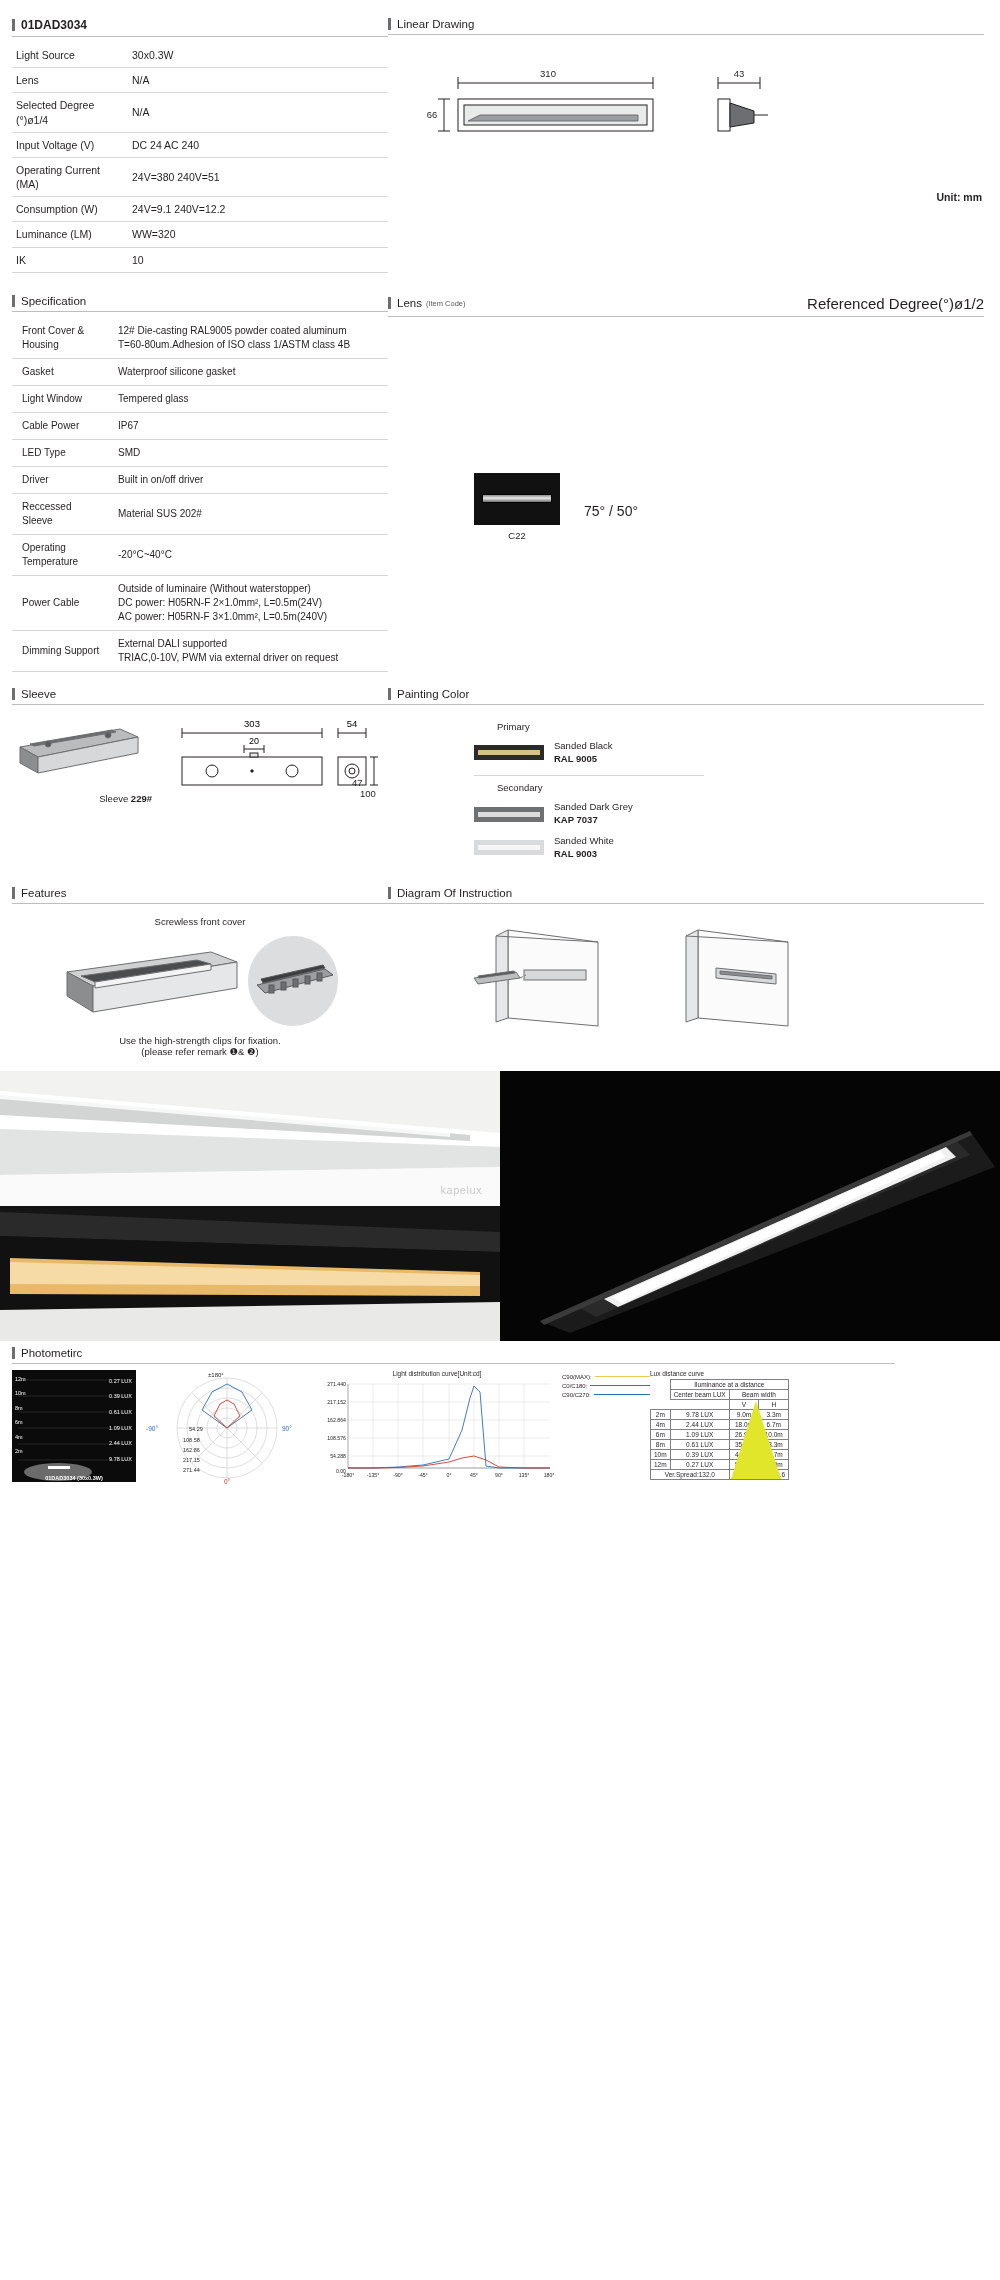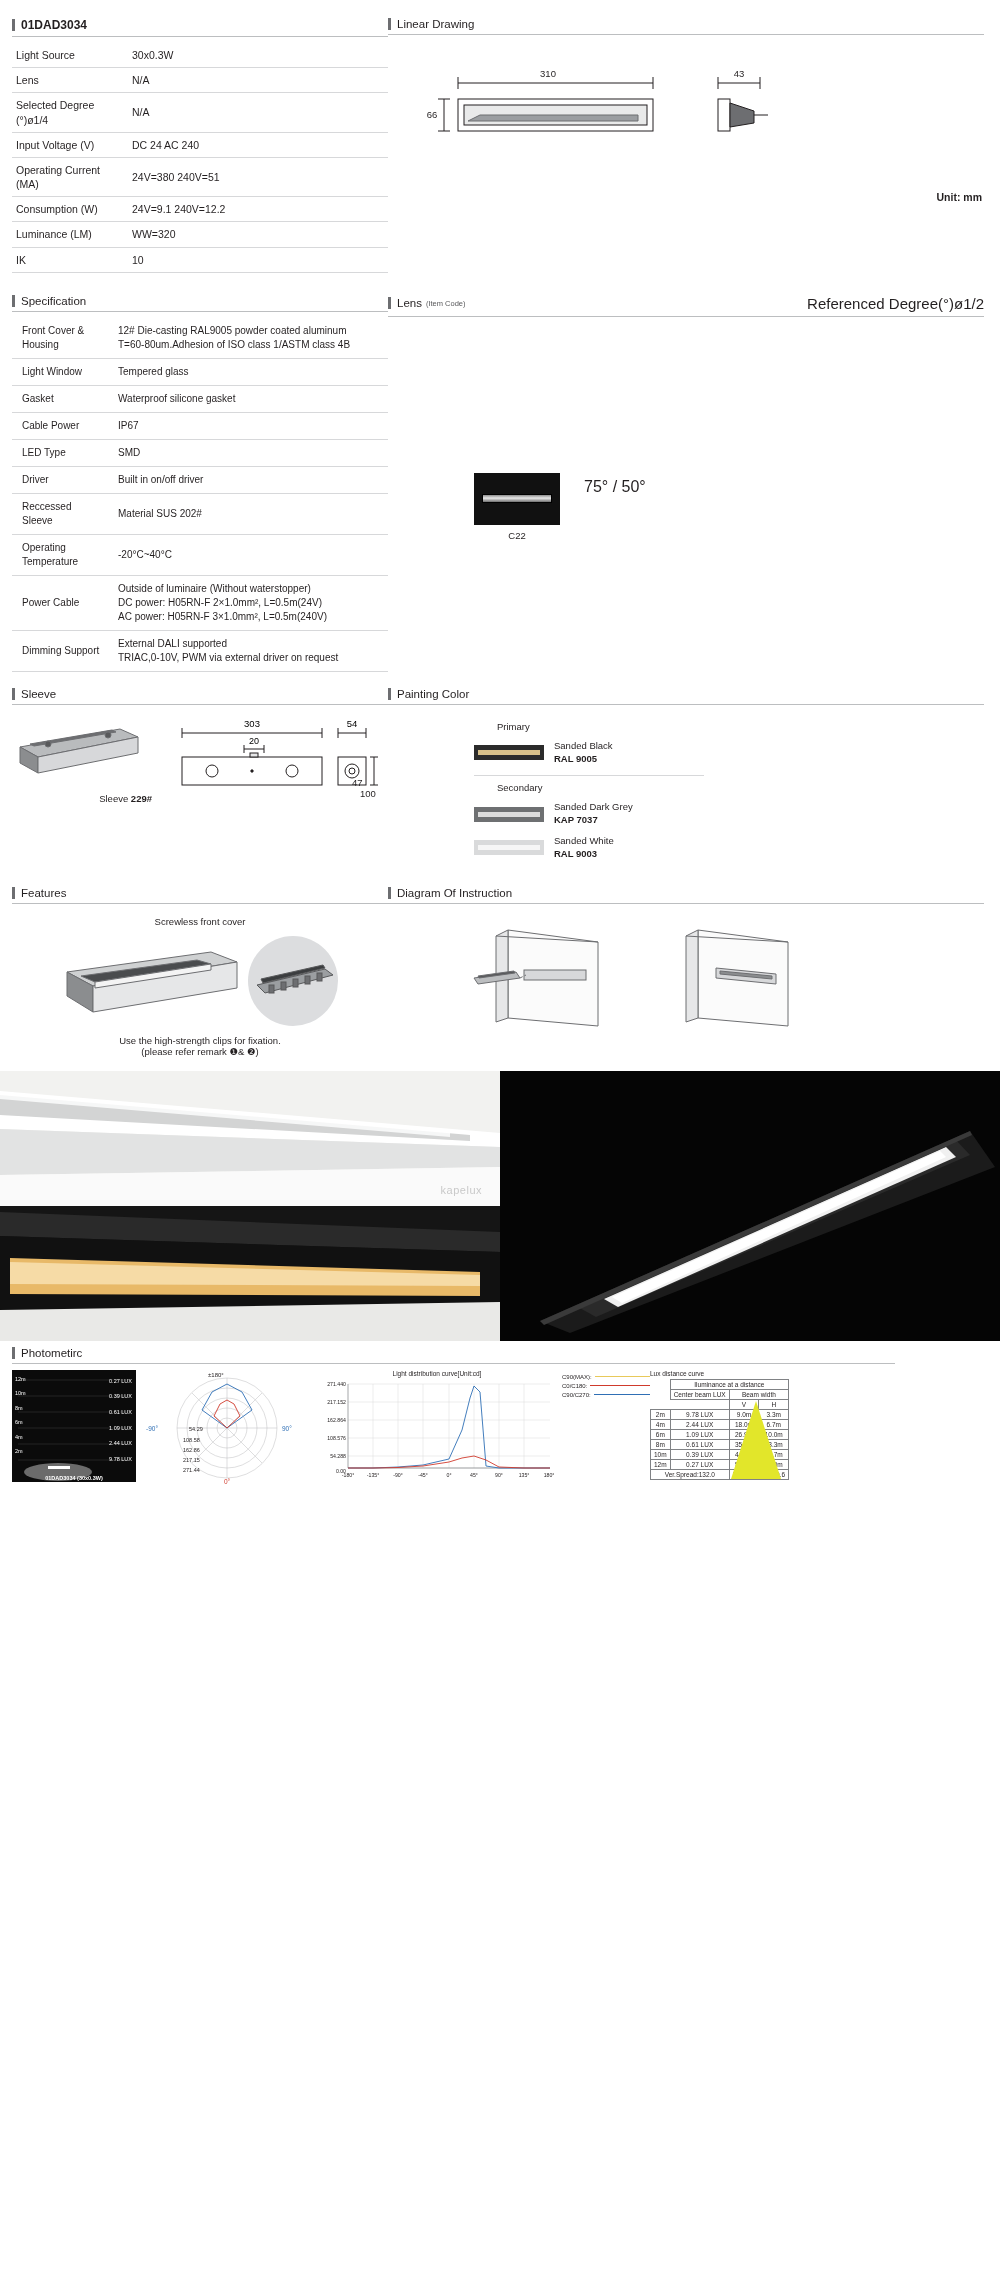--- a/index.html
+++ b/index.html
@@ -188,26 +188,26 @@
         <div class="ttl">Specification</div>
       </div>
       <table class="spec2">
         <tbody>
             <tr>
           <td class="k">Front Cover &amp; Housing</td>
           <td style="white-space:pre-line">12# Die-casting RAL9005 powder coated aluminum
 T=60-80um.Adhesion of ISO class 1/ASTM class 4B</td>
         </tr>
         <tr>
+          <td class="k">Gasket</td>
+          <td style="white-space:pre-line">Waterproof silicone gasket</td>
+        </tr>
+        <tr>
           <td class="k">Light Window</td>
           <td style="white-space:pre-line">Tempered glass</td>
-        </tr>
-        <tr>
-          <td class="k">Gasket</td>
-          <td style="white-space:pre-line">Waterproof silicone gasket</td>
         </tr>
         <tr>
           <td class="k">Cable Power</td>
           <td style="white-space:pre-line">IP67</td>
         </tr>
         <tr>
           <td class="k">LED Type</td>
           <td style="white-space:pre-line">SMD</td>
         </tr>
         <tr>
@@ -245,21 +245,21 @@
         <div class="right">Referenced Degree(°)ø1/2</div>
       </div>
 
       <div style="position:relative;height:230px;">
         <div style="position:absolute;left:86px;top:150px;width:86px;">
           <div class="lens-img">
             <div class="slot"></div>
           </div>
           <div class="lens-cap">C22</div>
         </div>
-        <div style="position:absolute;left:196px;top:155px;font-size:16px;">75° / 50°</div>
+        <div style="position:absolute;left:196px;top:180px;font-size:14px;">75° / 50°</div>
       </div>
     </div>
   </div>
 
   <div class="row" style="margin-top:16px;">
     <div class="col-l" style="width:388px;">
       <div class="sec-head">
         <div class="bar"></div>
         <div class="ttl">Sleeve</div>
       </div>

